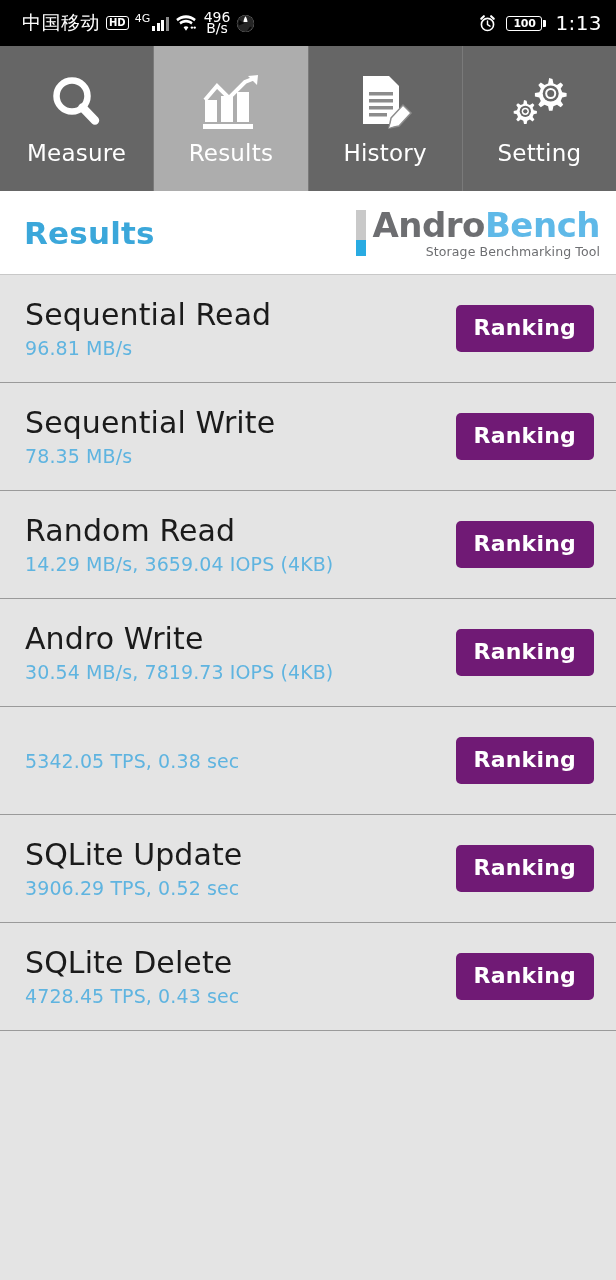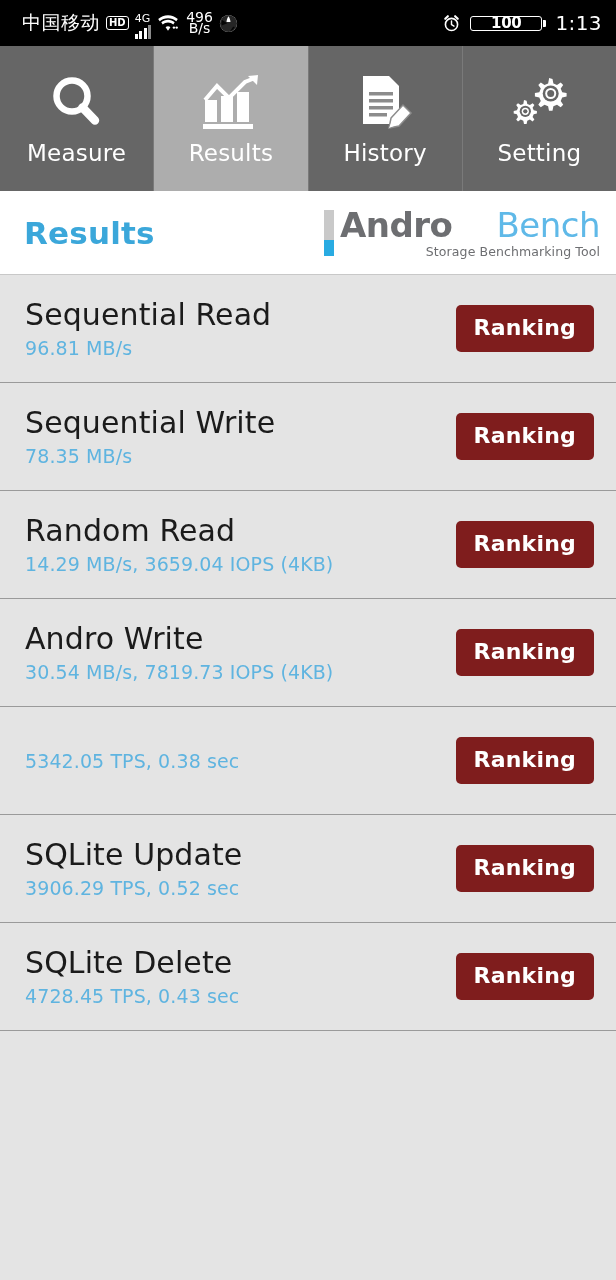--- a/index.html
+++ b/index.html
@@ -17,39 +17,39 @@
     display:flex; align-items:center; justify-content:space-between;
     padding:0 14px 0 22px;
   }
   .sb-left{ display:flex; align-items:center; gap:6px; }
   .sb-right{ display:flex; align-items:center; gap:9px; }
   .carrier{ font-size:19px; letter-spacing:0.5px; font-family:"DejaVu Sans", sans-serif; }
   .hd-badge{
     font-size:10px; font-weight:bold; border:1.6px solid #fff;
     border-radius:3px; padding:0px 2px 1px 2px; line-height:11px; letter-spacing:0;
   }
-  .sig-wrap{ display:flex; align-items:center; gap:1px; height:20px;flex-direction:column; }
+  .sig-wrap{ display:flex; align-items:center; gap:1px; height:20px; }
   .g4{ font-size:11px; line-height:11px; align-self:flex-start; margin-right:1px;}
   .bars{ display:flex; align-items:flex-end; gap:1.5px; height:15px; }
   .bars i{ width:3px; background:#fff; display:block; }
   .bars i:nth-child(1){ height:5px; }
   .bars i:nth-child(2){ height:8px; }
   .bars i:nth-child(3){ height:11px; }
   .bars i:nth-child(4){ height:14px; }
   .bars i.dim{ background:#8a8a8a; }
   .wifi{ width:22px; height:18px; position:relative; }
   .speed{ display:flex; flex-direction:column; align-items:center; line-height:11px; font-size:14px; margin-left:1px;}
   .globe{ width:19px; height:19px; }
   .alarm{ width:19px; height:19px; }
   .battery{
     display:flex; align-items:center;
   }
   .batt-body{
     border:1.8px solid #fff; border-radius:3px;
-    font-size:15px; font-weight:bold; padding:0 20px; line-height:13px;
+    font-size:11px; font-weight:bold; padding:0 6px; line-height:13px;
     letter-spacing:-0.3px;
   }
   .batt-tip{ width:3px; height:7px; background:#fff; margin-left:1px; border-radius:0 1px 1px 0; }
   .clock{ font-size:20px; letter-spacing:0.4px; }
 
   
   .tabbar{ height:145px; display:flex; }
   .tab{
     flex:1; background:#666666; display:flex; flex-direction:column;
     align-items:center; justify-content:center; gap:6px;
@@ -73,21 +73,21 @@
   .page-title{
     color:#3ba7da; font-size:31px; font-weight:bold; letter-spacing:0.2px;
   }
   .logo{ display:flex; align-items:center; gap:6px; }
   .logo-bar{ width:10px; height:46px; display:flex; flex-direction:column; }
   .logo-bar .top{ flex:1; background:#c9c9c9; }
   .logo-bar .bot{ height:16px; background:#29abe2; }
   .logo-text{ display:flex; flex-direction:column; align-items:flex-end; }
   .logo-main{ font-size:34px; font-weight:bold; line-height:36px; letter-spacing:-0.5px; }
   .logo-andro{ color:#6d6e71; }
-  .logo-bench{ color:#5fb9e8; font-weight:normal;margin-left:44px; }
+  .logo-bench{ color:#5fb9e8; font-weight:bold; }
   .logo-sub{ font-size:12.5px; color:#6d6e71; letter-spacing:0.1px; margin-top:1px; }
 
   
   .content{
     background:#e4e4e4;
     height:1082px;
     overflow:hidden;
   }
   .row{
     height:108px;
@@ -96,21 +96,21 @@
     padding:0 22px 0 25px;
   }
   .row-texts{ display:flex; flex-direction:column; gap:5px; }
   .row-title{
     font-size:30px; color:#1b1b1b; letter-spacing:0.1px; line-height:34px;
   }
   .row-value{
     font-size:19px; color:#5fb4e0; letter-spacing:0.1px; line-height:22px;
   }
   .rank-btn{
-    background:#7f1d1d; color:#ffffff;
+    background:#701a75; color:#ffffff;
     font-size:22px; font-weight:bold;
     padding:12px 18px 13px 18px;
     border-radius:5px; border:none;
     line-height:22px; letter-spacing:0.2px;
     font-family:"DejaVu Sans", sans-serif;
   }
   .list-filler{ background:#e4e4e4; }
 </style>
 </head>
 <body>

